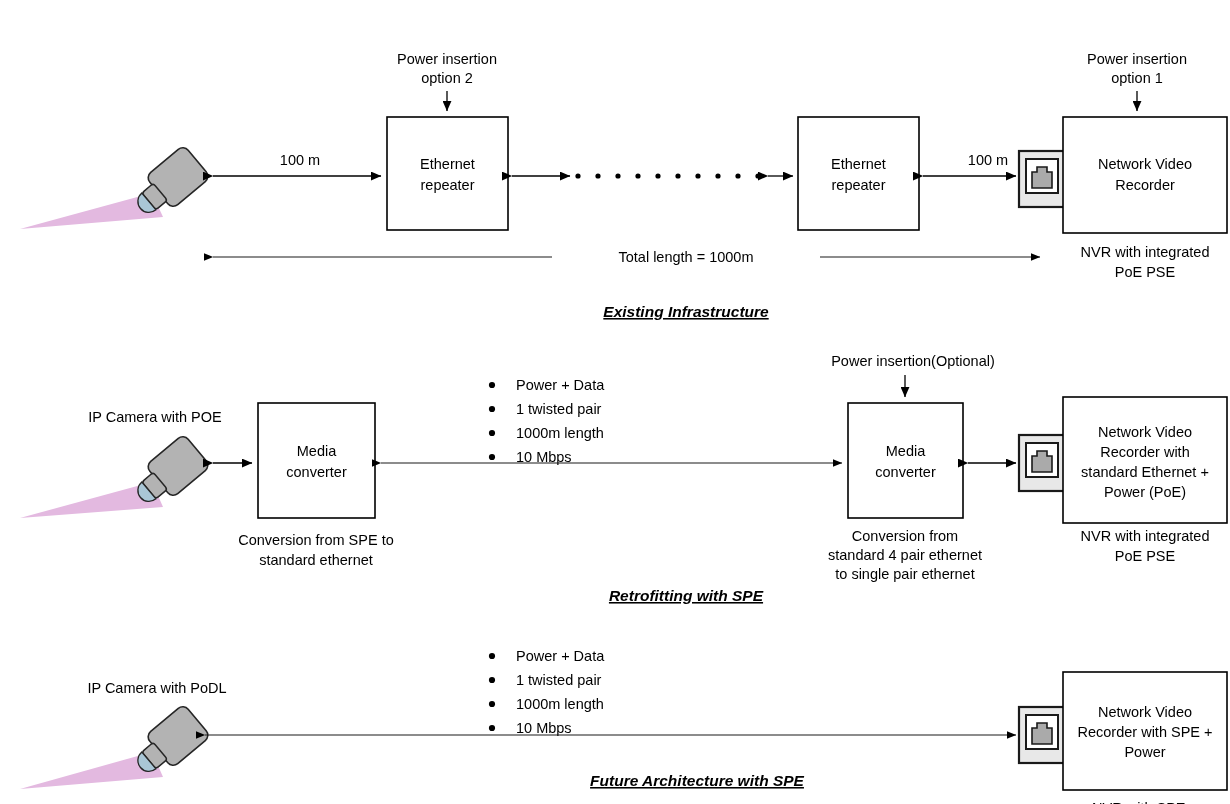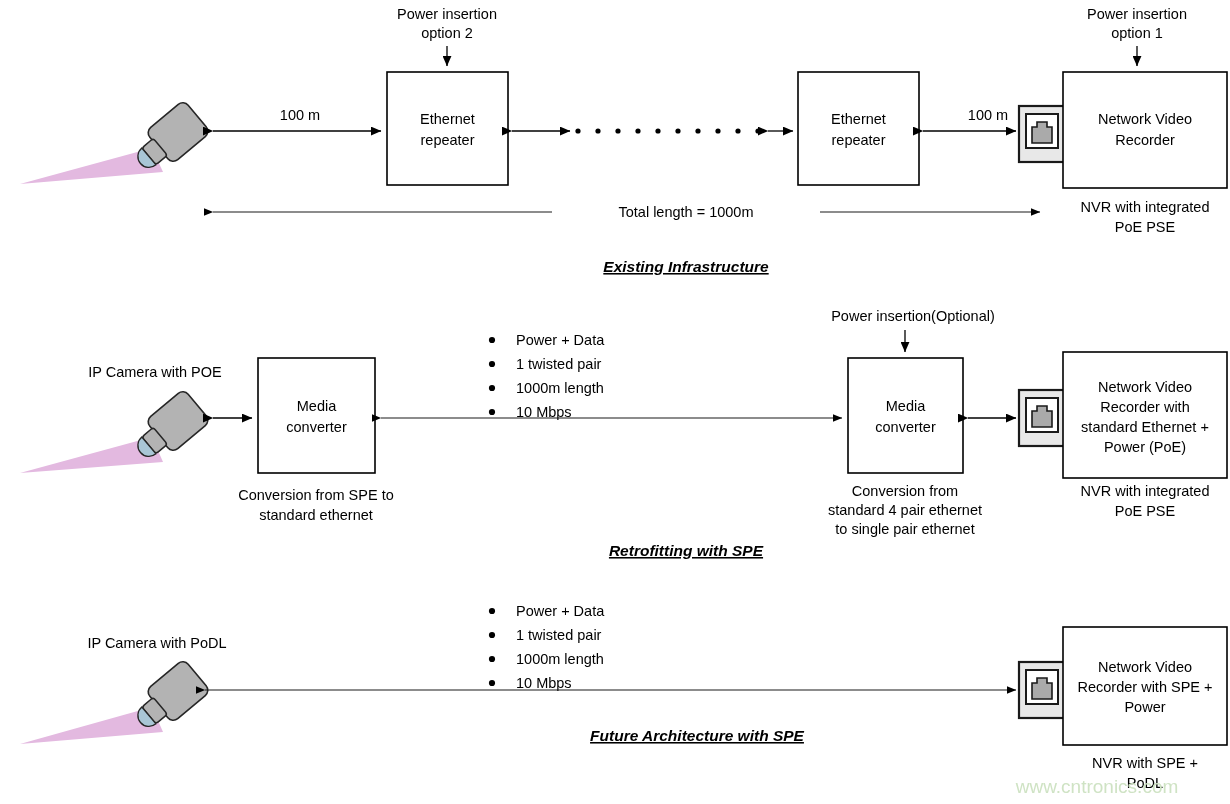--- a/index.html
+++ b/index.html
@@ -1,18 +1,18 @@
 <!DOCTYPE html>
 <html><head>
 <meta charset="utf-8">
 <style>
   html,body{margin:0;padding:0;background:#ffffff;}
   body{width:1230px;height:804px;overflow:hidden;
        font-family:"Liberation Sans",sans-serif;color:#000;}
-  #stage{position:relative;width:1230px;height:652px;}
+  #stage{position:relative;width:1230px;height:652px;margin-top:45px;}
   svg{display:block;}
   .lbl{font-family:"Liberation Sans",sans-serif;font-size:14.5px;fill:#000;}
   .boxlbl{font-family:"Liberation Sans",sans-serif;font-size:14.5px;fill:#000;}
   .caption{font-family:"Liberation Sans",sans-serif;font-size:14.5px;fill:#000;}
   .sectitle{font-family:"Liberation Sans",sans-serif;font-size:15.5px;fill:#000;
             font-style:italic;font-weight:bold;text-decoration:underline;}
   .bullet{font-family:"Liberation Sans",sans-serif;font-size:14.5px;fill:#000;}
   .wm{font-family:"Liberation Sans",sans-serif;font-size:19px;fill:#cfe3c4;}
   .nbox{fill:#ffffff;stroke:#000000;stroke-width:1.6;}
   .ln{stroke:#000000;stroke-width:1.3;fill:none;}

